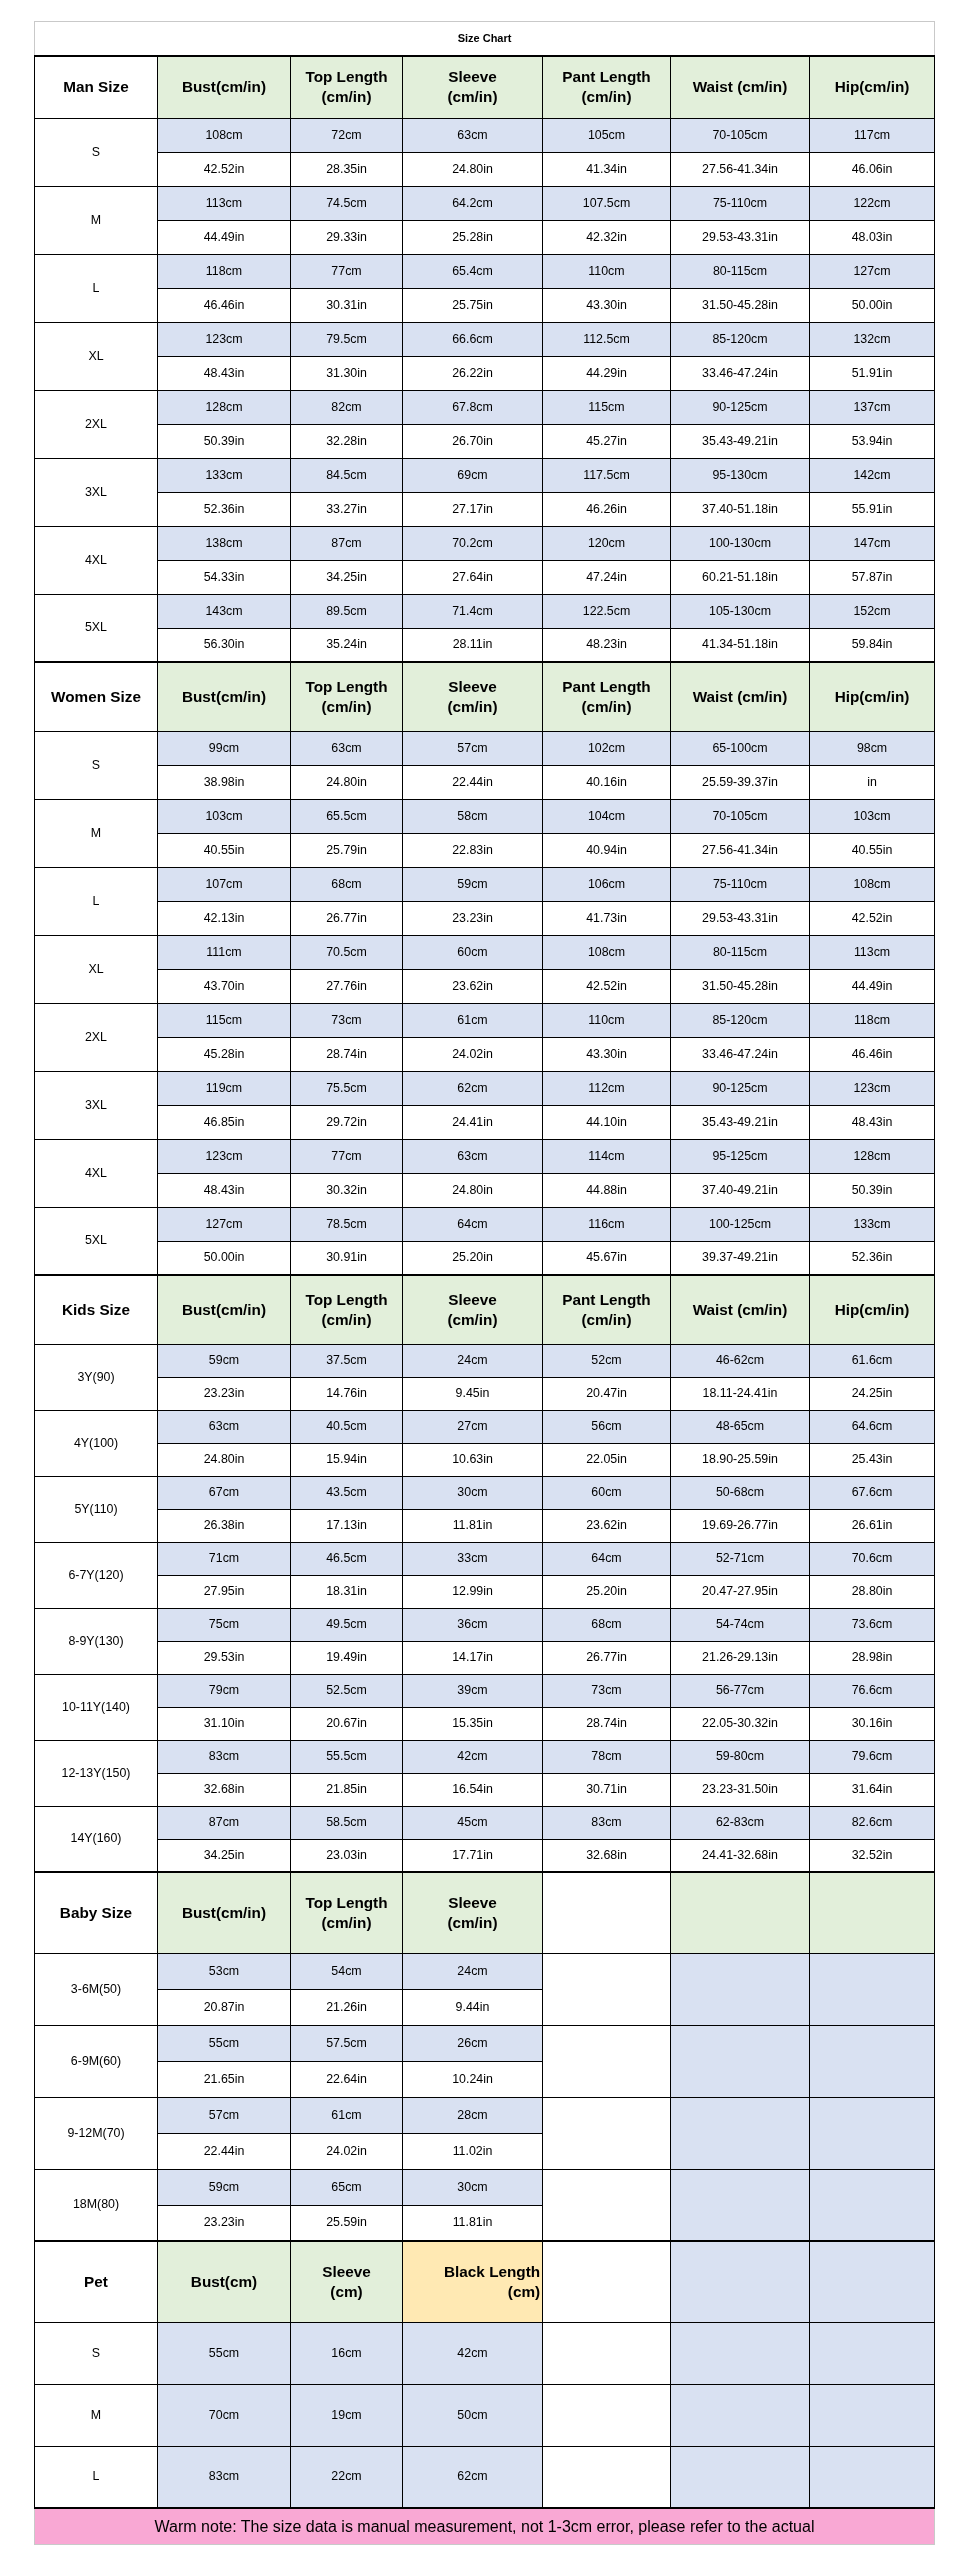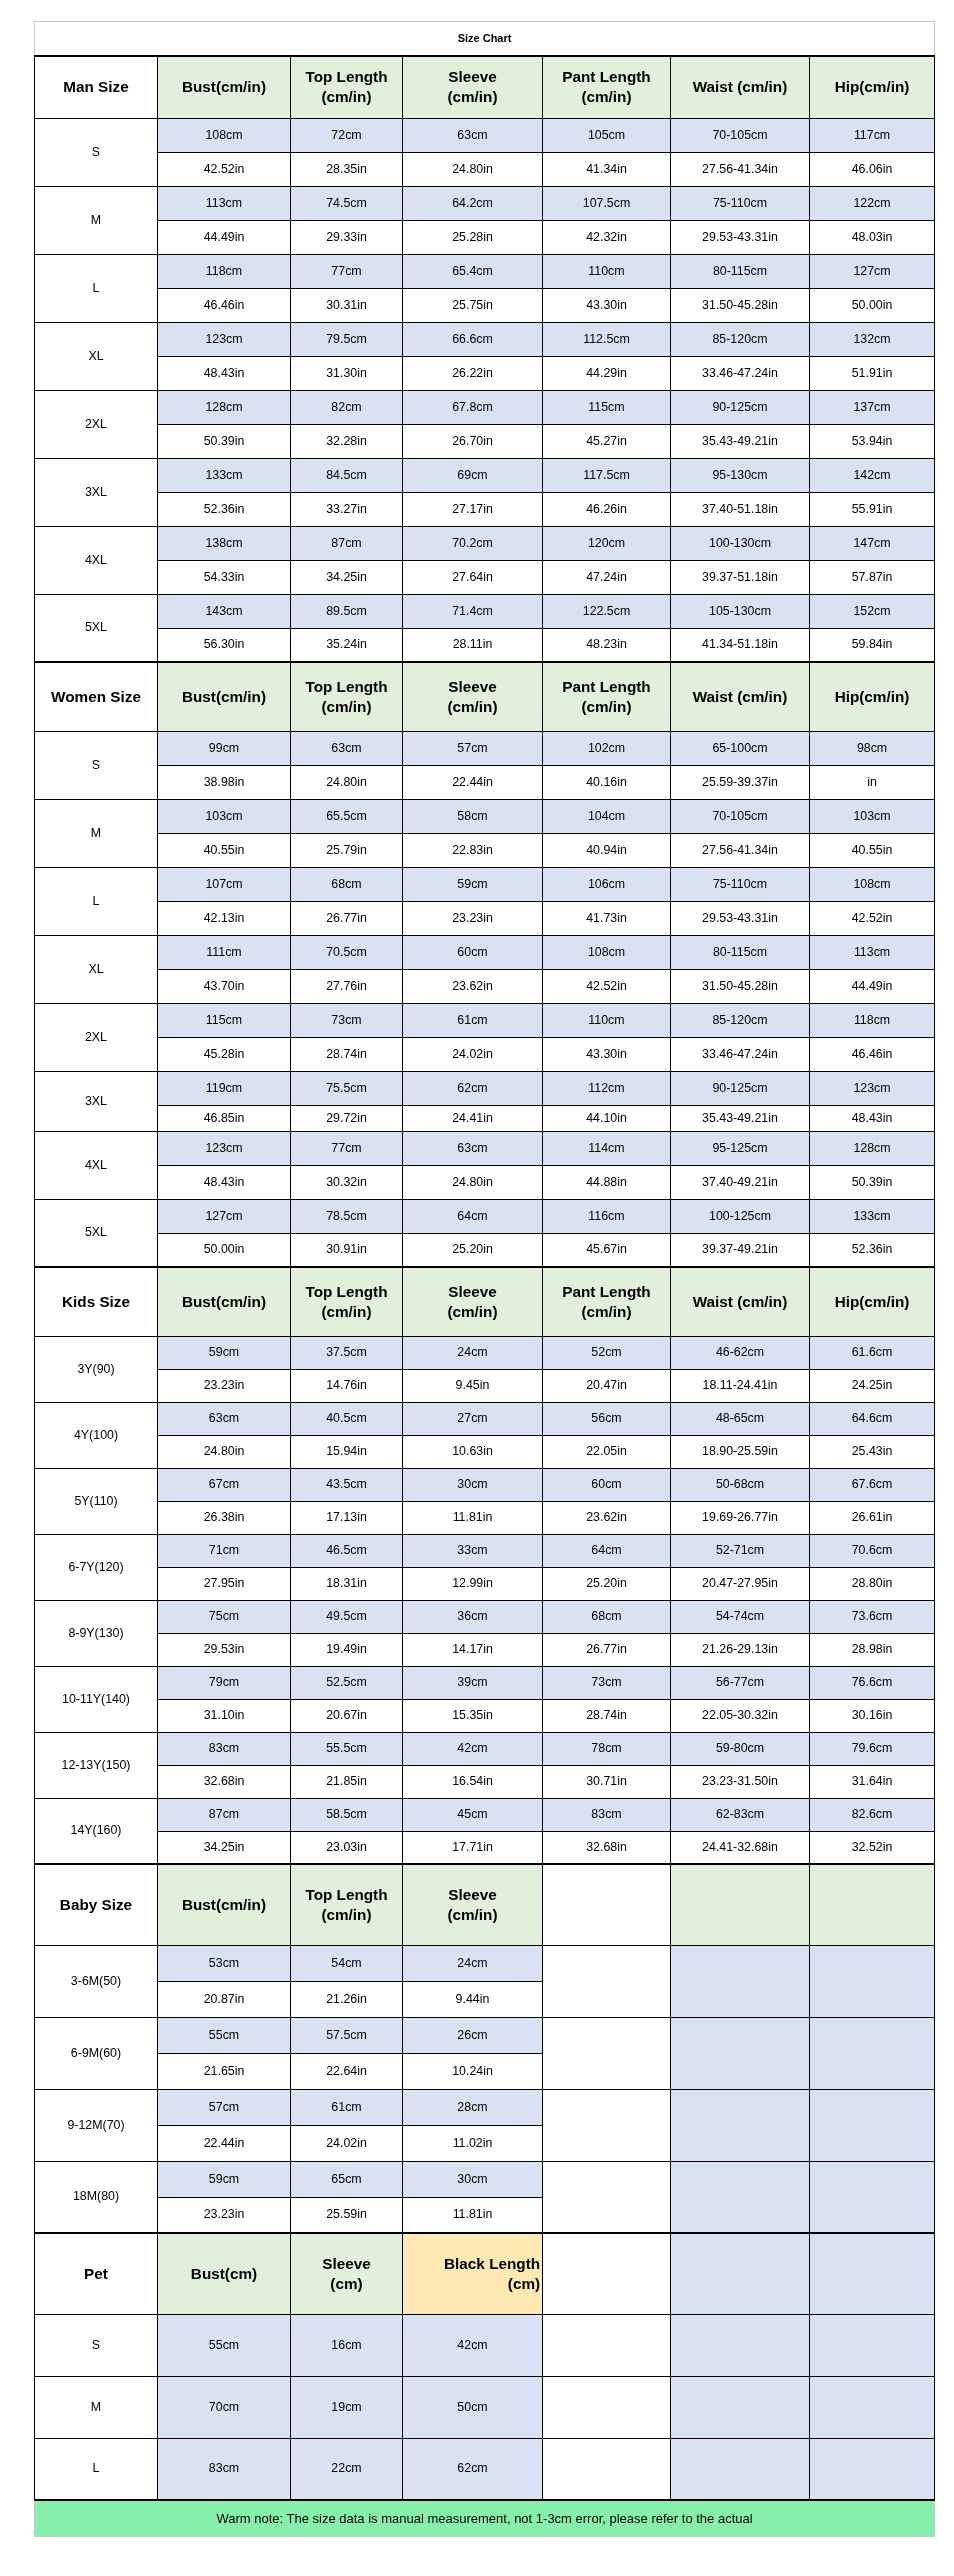--- a/index.html
+++ b/index.html
@@ -7,21 +7,21 @@
   .wrap{position:absolute;left:34px;top:21px;}
   table{border-collapse:collapse;table-layout:fixed;width:900px;}
   td{border:1px solid #000;text-align:center;vertical-align:middle;font-size:12.4px;padding:0 1.9px;overflow:hidden;line-height:1.2;}
   .bg-green{background:#e2efda;}
   .bg-blue{background:#d9e1f2;}
   .bg-yellow{background:#ffe9b3;text-align:right;}
   .bg-white{background:#ffffff;}
   tr.title-row td{border:1px solid #c9c9c9;border-bottom:none;font-size:11px;font-weight:bold;height:33px;background:#fff;}
   tr.sec-hdr td{font-weight:bold;font-size:15.3px;border-top:2.9px solid #000;border-bottom:1.9px solid #000;white-space:pre-line;line-height:1.3;}
   tr.blk-top td{border-top:1.9px solid #000;}
-  tr.note-row td{border:1px solid #c9c9c9;border-top:2.9px solid #000;height:35px;font-size:13px;background:#86efac;margin-top:24px;}
+  tr.note-row td{border:1px solid #c9c9c9;border-top:2.9px solid #000;height:35px;font-size:16px;background:#f9a8d4;margin-top:24px;}
   td.size-cell{background:#fff;font-size:12.4px;}
 </style>
 </head>
 <body>
 
 <div class="wrap">
   <table>
     <colgroup>
       <col style="width:123px">
         <col style="width:133px">
@@ -156,21 +156,21 @@
           <td class="bg-blue">70.2cm</td>
           <td class="bg-blue">120cm</td>
           <td class="bg-blue">100-130cm</td>
           <td class="bg-blue">147cm</td>
         </tr>
         <tr style="height: 34px;">
           <td class="bg-white">54.33in</td>
           <td class="bg-white">34.25in</td>
           <td class="bg-white">27.64in</td>
           <td class="bg-white">47.24in</td>
-          <td class="bg-white">39.37-51.18in</td>
+          <td class="bg-white">60.21-51.18in</td>
           <td class="bg-white">57.87in</td>
         </tr>
         <tr class="blk-top" style="height: 34px;">
           <td class="size-cell" rowspan="2">5XL</td>
           <td class="bg-blue">143cm</td>
           <td class="bg-blue">89.5cm</td>
           <td class="bg-blue">71.4cm</td>
           <td class="bg-blue">122.5cm</td>
           <td class="bg-blue">105-130cm</td>
           <td class="bg-blue">152cm</td>
@@ -282,21 +282,21 @@
         </tr>
         <tr class="blk-top" style="height: 34px;">
           <td class="size-cell" rowspan="2">3XL</td>
           <td class="bg-blue">119cm</td>
           <td class="bg-blue">75.5cm</td>
           <td class="bg-blue">62cm</td>
           <td class="bg-blue">112cm</td>
           <td class="bg-blue">90-125cm</td>
           <td class="bg-blue">123cm</td>
         </tr>
-        <tr style="height: 26px;">
+        <tr style="height: 34px;">
           <td class="bg-white">46.85in</td>
           <td class="bg-white">29.72in</td>
           <td class="bg-white">24.41in</td>
           <td class="bg-white">44.10in</td>
           <td class="bg-white">35.43-49.21in</td>
           <td class="bg-white">48.43in</td>
         </tr>
         <tr class="blk-top" style="height: 34px;">
           <td class="size-cell" rowspan="2">4XL</td>
           <td class="bg-blue">123cm</td>

